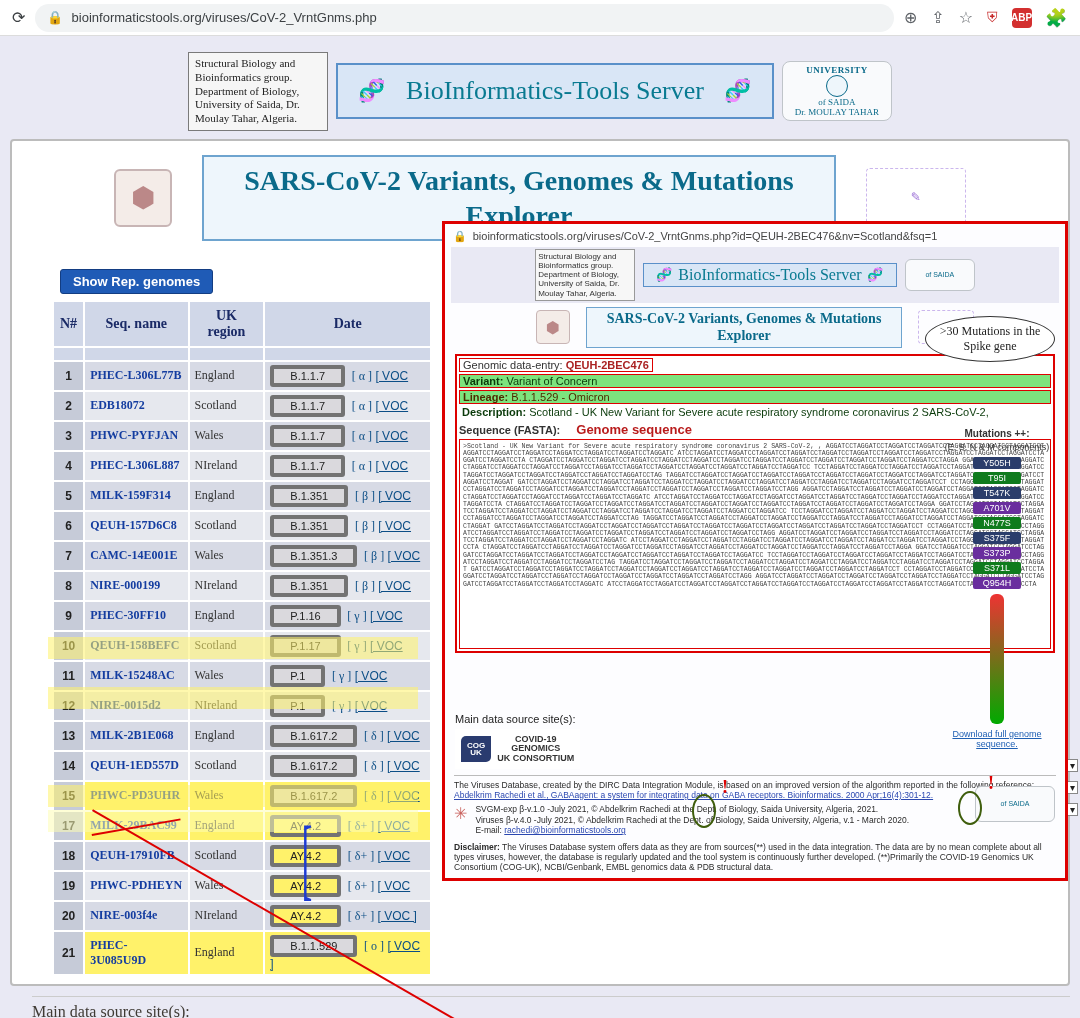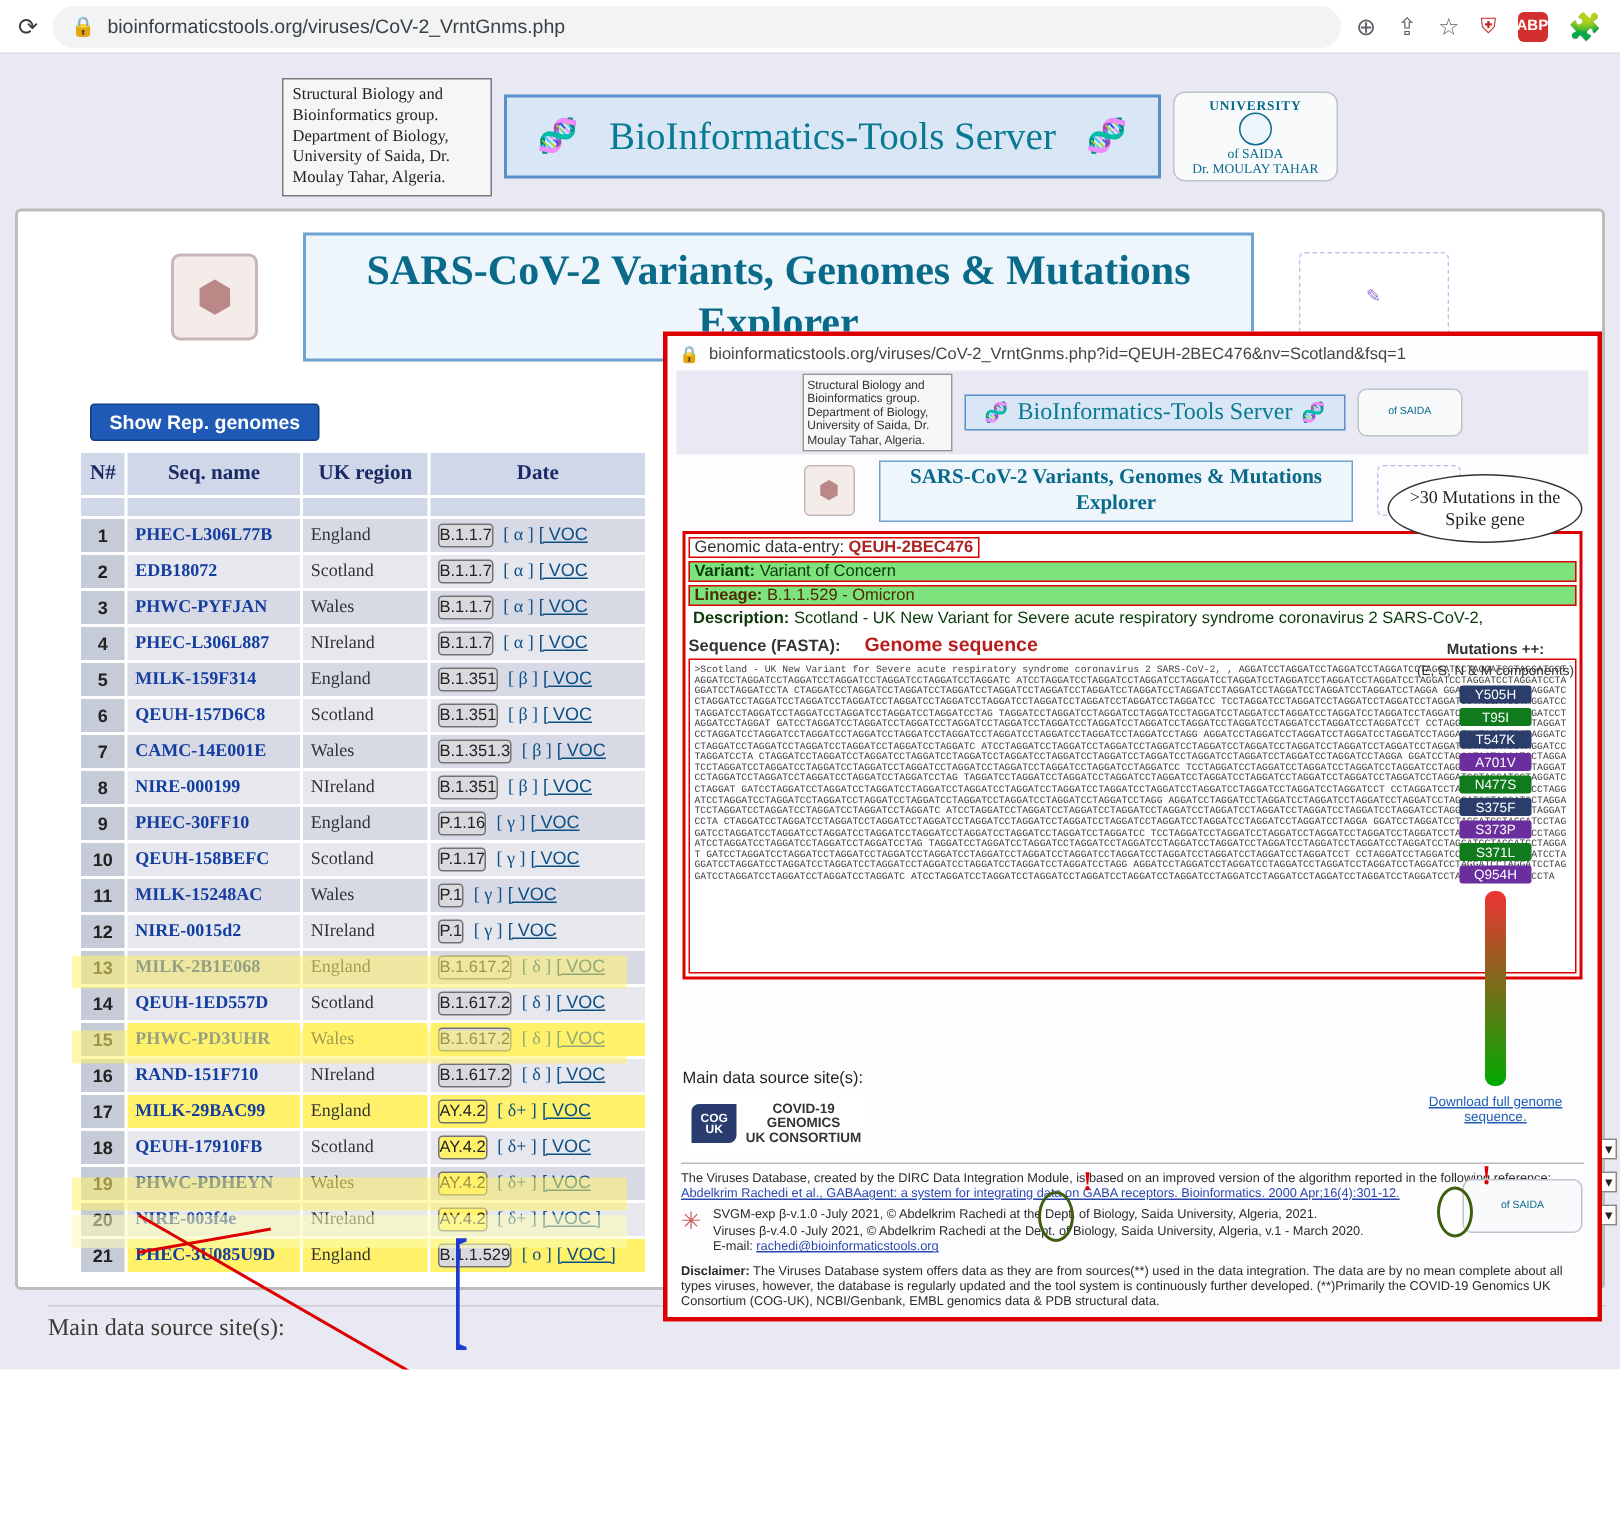--- a/index.html
+++ b/index.html
@@ -218,21 +218,21 @@
   }
   table.gen td {
     border:2px solid #fff; padding:3px 5px; vertical-align:middle;
   }
   table.gen tr:nth-child(even) td { background:#e6e8ee; }
   table.gen tr:nth-child(odd) td { background:#d7dae5; }
   table.gen td.n { width:24px; text-align:center; background:#c6cbd8 !important; color:#222; font-weight:700; font-family:Arial,sans-serif;}
   table.gen td.seq { color:#143da0; font-weight:700; cursor:pointer; }
   table.gen td.reg { color:#333; }
   table.gen td.lin { font-family:Arial,sans-serif; }
-  .lin-pill { display:inline-block;background:#dad9dd;border:1px solid #737373;border-radius:3px;padding:1px 0;font-size:11px;text-align:center;}
+  .lin-pill { display:inline-block;background:#dad9dd;border:4px solid #737373;border-radius:3px;padding:1px 16px;font-size:11px;text-align:center;}
   .lin-greek{ color:#0c4e86;font-family:Georgia,serif;}
   .lin-voc{ color:#0c4e86; text-decoration:underline; cursor:pointer;}
   .hl-yellow { background:#fff26a !important; }
   .ay-pill{ background:#fff26a !important; }
   .blue-brkt{
     position:absolute; left:272px; top:538px; z-index:5;
     color:#1d3bd2; font-size:90px; font-weight:200;
     transform:scaleX(0.35);
   }
   .yellow-strip{
@@ -419,26 +419,20 @@
               <td class="n">14</td>
               <td class="seq">QEUH-1ED557D</td>
               <td class="reg">Scotland</td>
               <td class="lin"><span class="lin-pill">B.1.617.2</span>&nbsp;&nbsp;<span class="lin-greek">[ δ ]</span> <span class="lin-voc">[ VOC</span></td>
             </tr>
             <tr>
               <td class="n hl-yellow">15</td>
               <td class="seq hl-yellow">PHWC-PD3UHR</td>
               <td class="reg hl-yellow">Wales</td>
               <td class="lin hl-yellow"><span class="lin-pill">B.1.617.2</span>&nbsp;&nbsp;<span class="lin-greek">[ δ ]</span> <span class="lin-voc">[ VOC</span></td>
-            </tr>
-            <tr>
-              <td class="n">16</td>
-              <td class="seq">RAND-151F710</td>
-              <td class="reg">NIreland</td>
-              <td class="lin"><span class="lin-pill">B.1.617.2</span>&nbsp;&nbsp;<span class="lin-greek">[ δ ]</span> <span class="lin-voc">[ VOC</span></td>
             </tr>
             <tr>
               <td class="n hl-yellow">17</td>
               <td class="seq hl-yellow">MILK-29BAC99</td>
               <td class="reg hl-yellow">England</td>
               <td class="lin hl-yellow"><span class="lin-pill ay-pill">AY.4.2</span>&nbsp;&nbsp;<span class="lin-greek">[ δ+ ]</span> <span class="lin-voc">[ VOC</span></td>
             </tr>
             <tr>
               <td class="n">18</td>
               <td class="seq">QEUH-17910FB</td>

